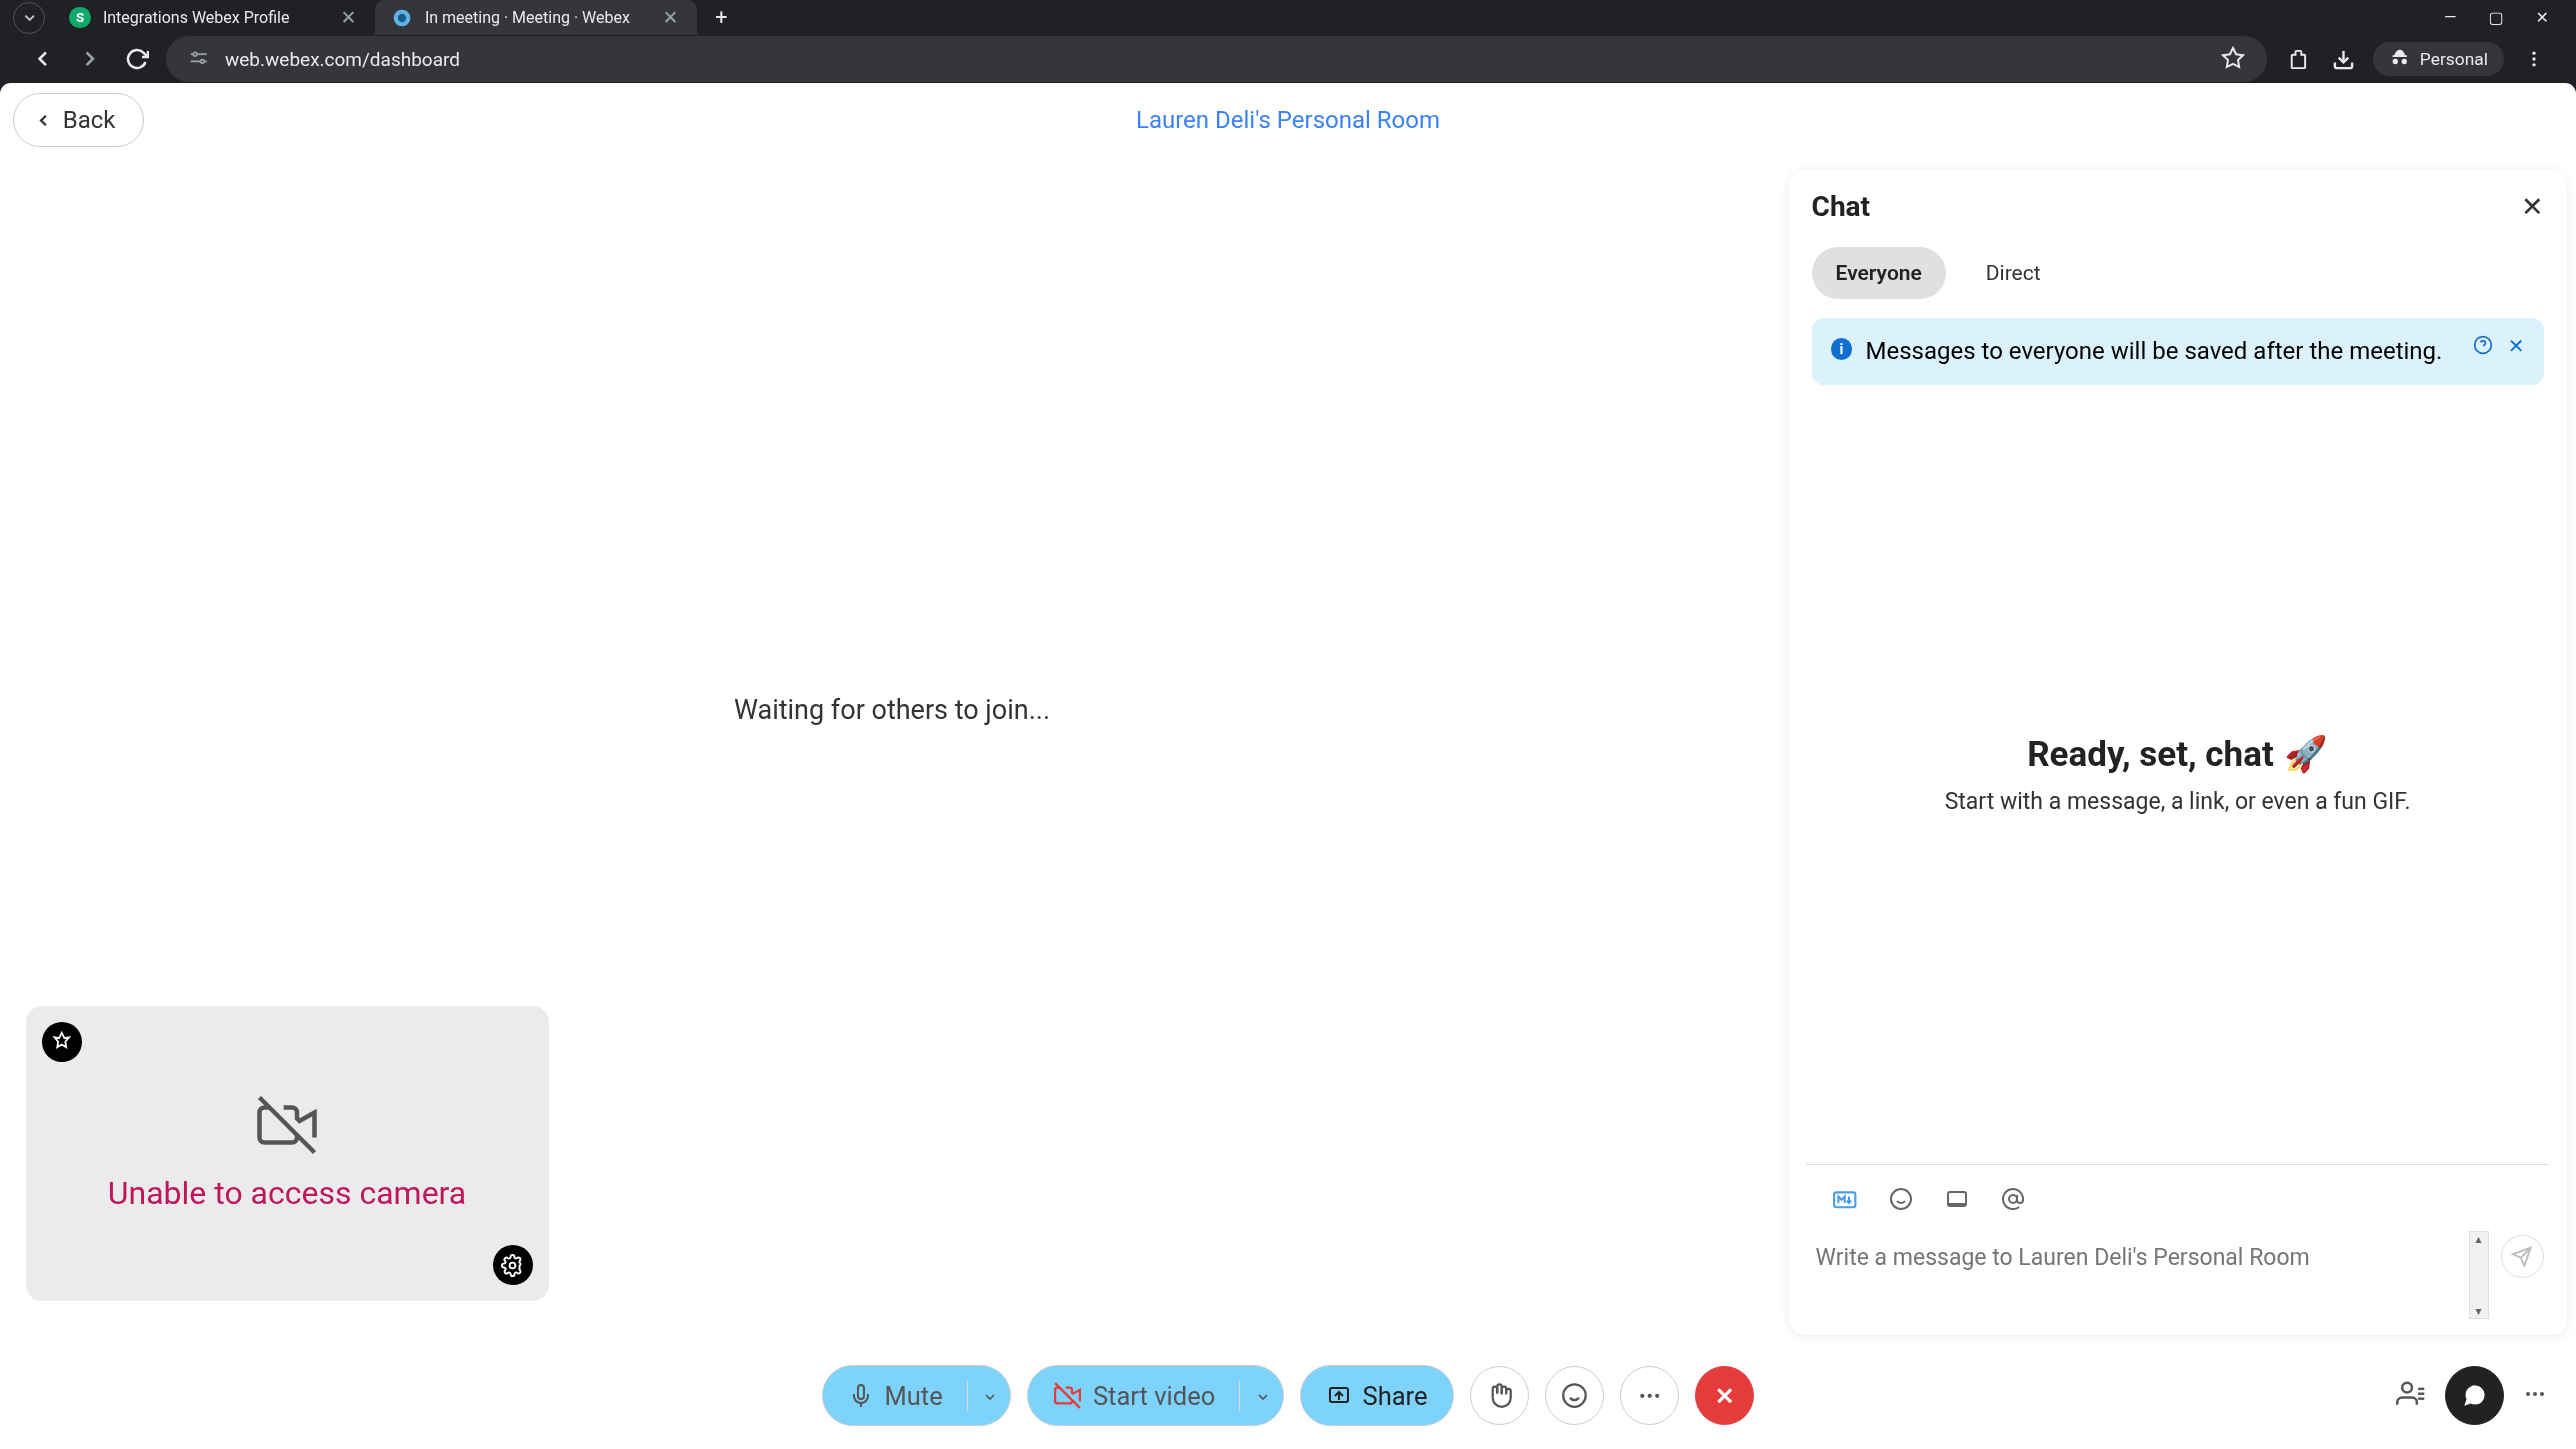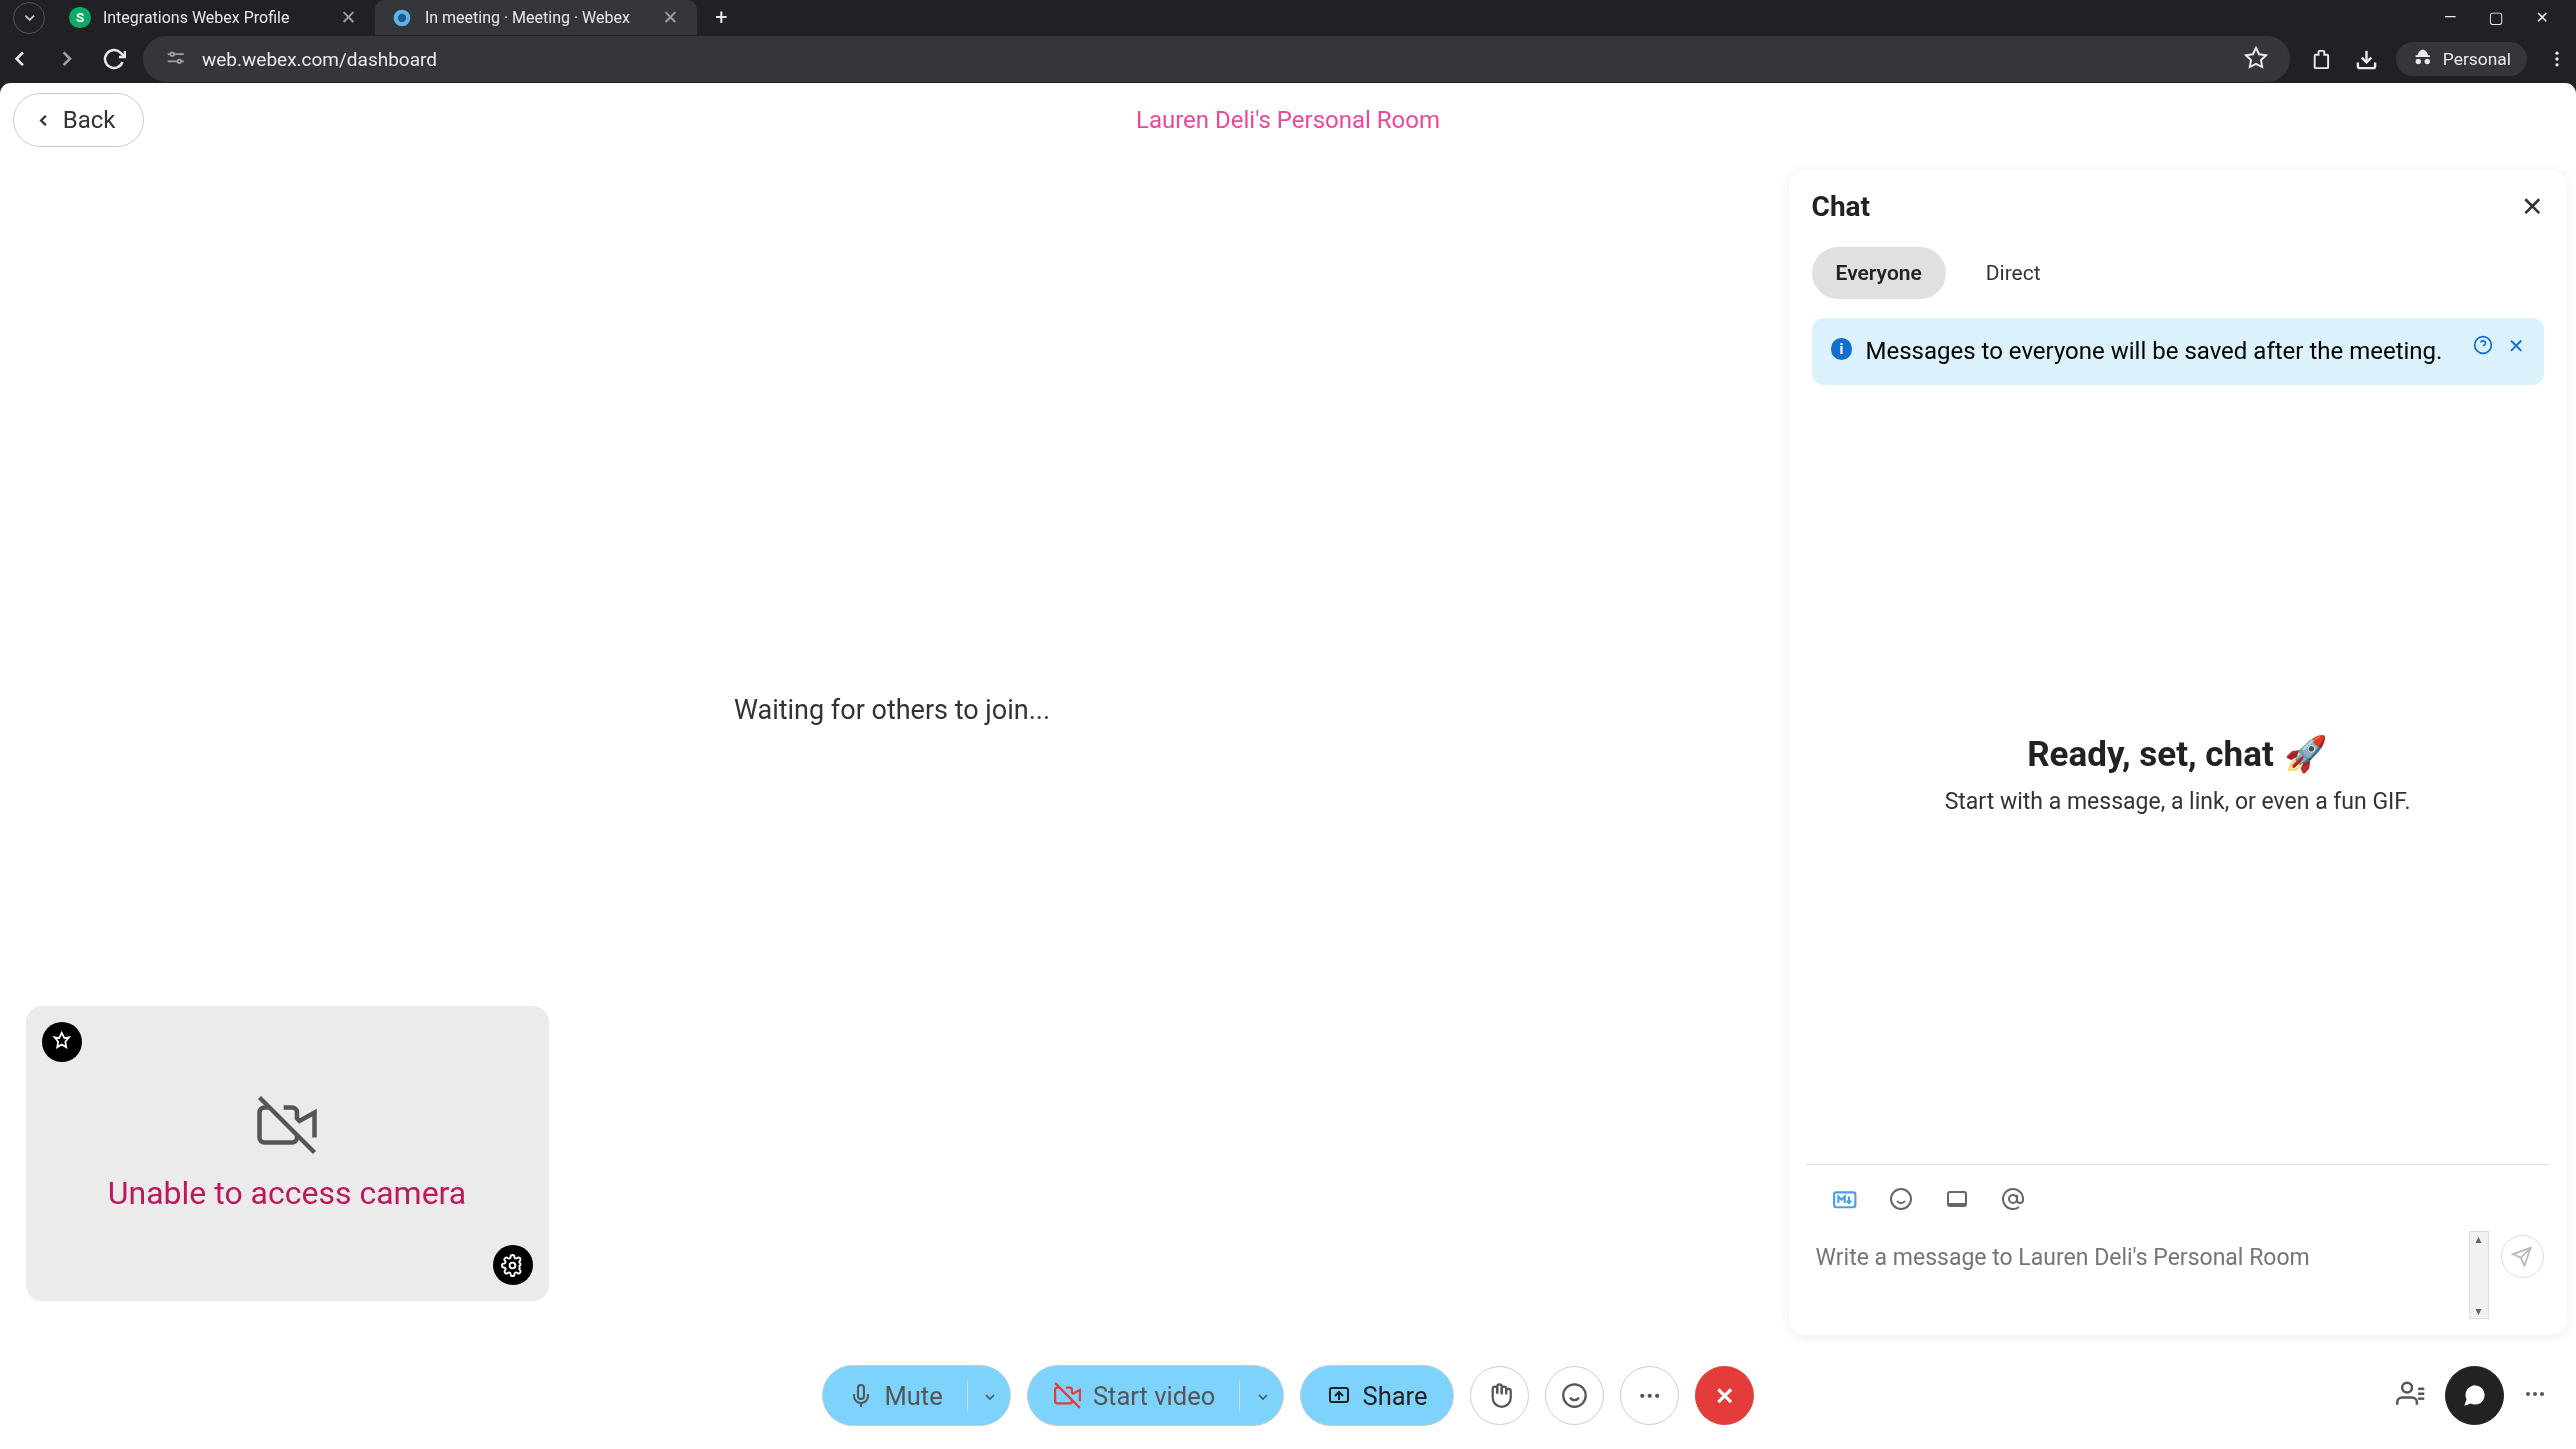--- a/index.html
+++ b/index.html
@@ -13,35 +13,35 @@
     .tab.inactive { background: #202124; }
     .tab.active { background: #35363a; }
     .tab-favicon { width: 21.5px; height: 21.5px; border-radius: 50%; display: flex; align-items: center; justify-content: center; font-size: 13.4px; font-weight: bold; }
     .tab-favicon.green { background: #0fa968; color: white; }
     .tab-favicon.blue { background: transparent; color: #4a9de8; }
     .tab-close { color: #9aa0a6; font-size: 19px; margin-left: auto; }
     .new-tab { color: #e8eaed; width: 32px; height: 32px; display: flex; align-items: center; justify-content: center; font-size: 21.5px; margin-left: 8px; }
     .window-controls { margin-left: auto; display: flex; gap: 32px; padding-right: 27px; color: #e8eaed; }
     .window-controls span { font-size: 16px; cursor: pointer; }
     
-    .address-bar-row { display: flex; align-items: center; height: 64px; padding: 0 2px; gap: 12px; background: #202124; }
+    .address-bar-row { display: flex; align-items: center; height: 64px; padding: 0 25px; gap: 12px; background: #202124; }
     .nav-btn { color: #9aa0a6; width: 35px; height: 35px; display: flex; align-items: center; justify-content: center; cursor: pointer; }
     .nav-btn.enabled { color: #e8eaed; }
     .address-bar { flex: 1; background: #35363a; border-radius: 27px; height: 46px; display: flex; align-items: center; padding: 0 21.5px; gap: 16px; }
     .site-icon { color: #9aa0a6; }
     .url { color: #e8eaed; font-size: 19px; }
     .addr-right { margin-left: auto; display: flex; gap: 21.5px; align-items: center; color: #e8eaed; }
     .incognito-badge { background: #35363a; border-radius: 27px; padding: 6.7px 16px; display: flex; align-items: center; gap: 9.4px; color: #e8eaed; font-size: 17.4px; }
     
     
     .app { background: #fff; height: 1366px; position: relative; border-radius: 10.7px 10.7px 0 0; overflow: hidden; }
     
     .app-header { display: flex; align-items: center; padding: 12px 13.4px; height: 74px; }
     .back-btn { display: flex; align-items: center; gap: 9.4px; border: 1.3px solid #ccc; border-radius: 32px; padding: 12px 27px 12px 20px; font-size: 24px; color: #333; background: #fff; cursor: pointer; }
-    .room-title { position: absolute; left: 50%; transform: translateX(-50%); font-size: 24px; color: #ec4899; }
+    .room-title { position: absolute; left: 50%; transform: translateX(-50%); font-size: 24px; color: #3b82f6; }
     .header-right { margin-left: auto; display: flex; gap: 13.4px; }
     .header-btn { display: flex; align-items: center; gap: 10.7px; border: 1.3px solid #ccc; border-radius: 32px; padding: 12px 24px; font-size: 24px; color: #333; background: #fff; cursor: pointer; }
     
     .main-area { position: absolute; top: 74px; left: 0; right: 792px; bottom: 107px; display: flex; align-items: center; justify-content: center; text-align: right; }
     .waiting-text { font-size: 27px; color: #333; margin-top:-80px; }
     
     .self-view { position: absolute; left: 25.5px; bottom: 148px; width: 523px; height: 295px; background: #ebebeb; border-radius: 16px; display: flex; flex-direction: column; align-items: center; justify-content: center; gap: 16px; }
     .pin-btn { position: absolute; top: 16px; left: 16px; width: 40px; height: 40px; border-radius: 50%; background: #000; display: flex; align-items: center; justify-content: center; color: #fff; }
     .gear-btn { position: absolute; bottom: 16px; right: 16px; width: 40px; height: 40px; border-radius: 50%; background: #000; display: flex; align-items: center; justify-content: center; color: #fff; }
     .camera-off-icon { color: #555; }

